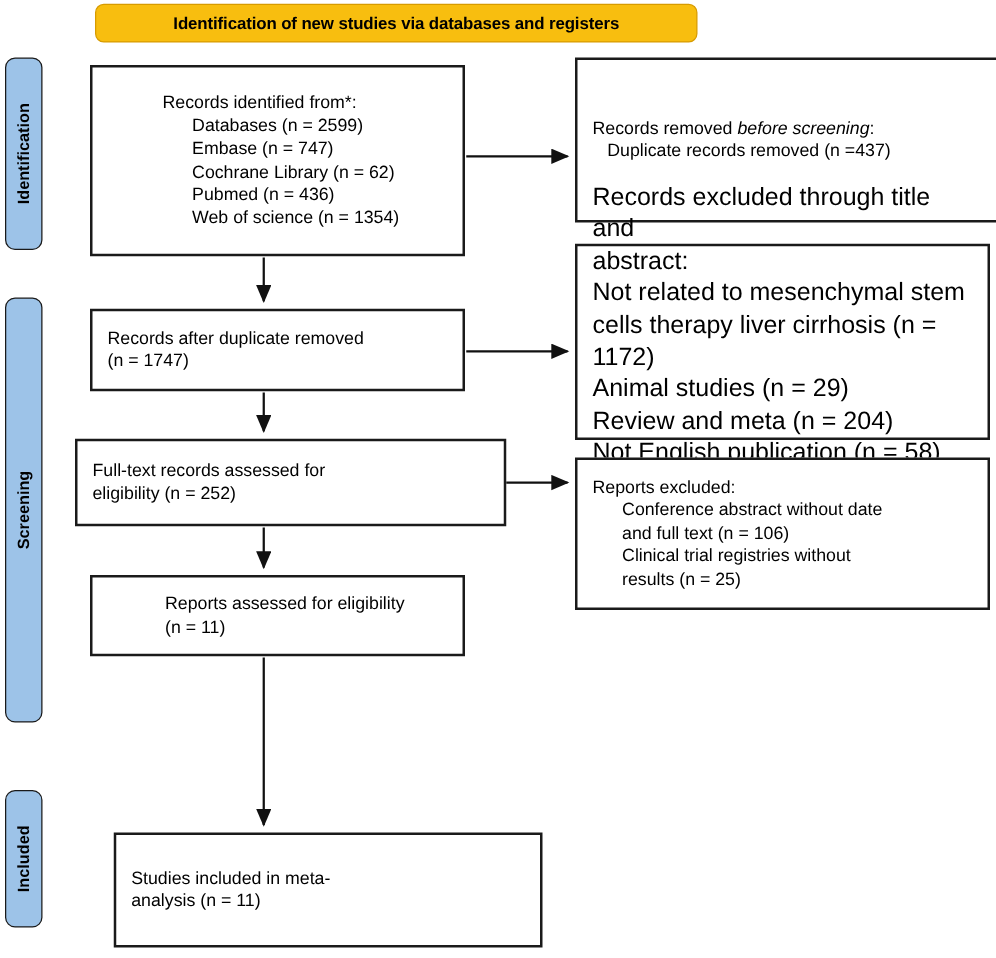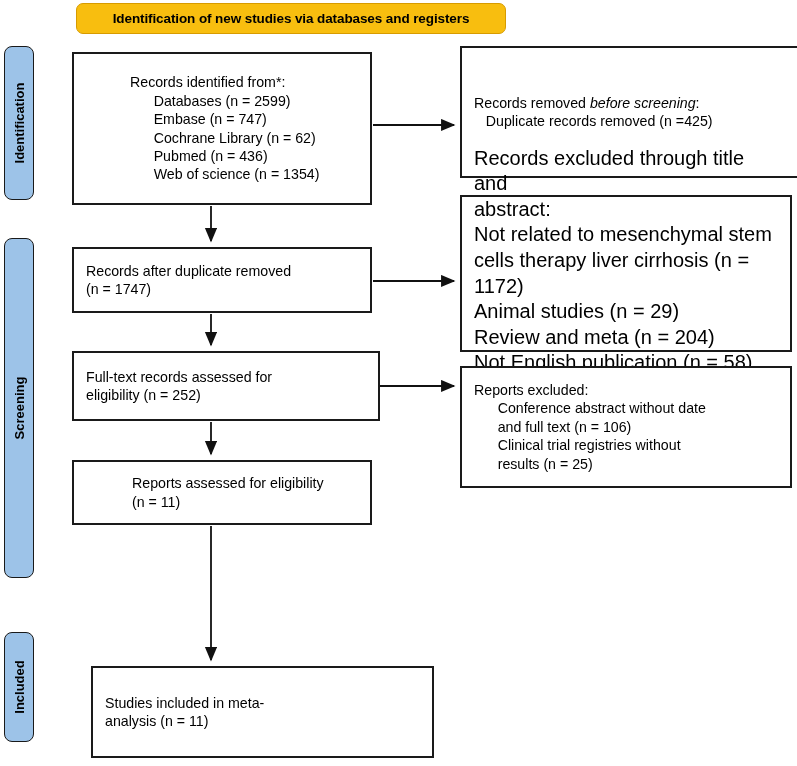--- a/index.html
+++ b/index.html
@@ -18,21 +18,21 @@
     height: 766px;
     background: #ffffff;
     overflow: hidden;
   }
 
   
   .banner {
     position: absolute;
     left: 76px;
     top: 3px;
-    width: 430px;
+    width: 482px;
     height: 31px;
     background: #F8BE0F;
     border: 1px solid #D79B00;
     border-radius: 7px;
     box-sizing: border-box;
     display: flex;
     align-items: center;
     justify-content: center;
     color: #000000;
     font-weight: bold;
@@ -84,21 +84,21 @@
     width: 100%;
   }
   .box .box-text.indented {
     white-space: pre-wrap;
   }
   .italic-phrase { font-style: italic; }
 
   
   #box-records-identified   { left: 72px; top: 52px;  width: 300px; height: 153px; padding-left: 44px; }
   #box-after-duplicates     { left: 72px; top: 247px; width: 300px; height: 66px;  }
-  #box-fulltext-assessed    { left: 72px; top: 351px; width: 308px; height: 70px;  }
+  #box-fulltext-assessed    { left: 60px; top: 351px; width: 345px; height: 70px;  }
   #box-reports-assessed     { left: 72px; top: 460px; width: 300px; height: 65px; padding-left: 46px;  }
   #box-studies-included     { left: 91px; top: 666px; width: 343px; height: 92px;  }
 
   
   #box-removed-before       { left: 460px; top: 46px;  width: 380px; height: 132px; justify-content: flex-end; }
   #box-excluded-title-abs   { left: 460px; top: 195px; width: 332px; height: 157px; }
   #box-reports-excluded     { left: 460px; top: 366px; width: 332px; height: 122px; }
 
   #box-removed-before .box-text,
   #box-reports-excluded .box-text { font-size: 14.2px; }
@@ -179,21 +179,21 @@
     <div class="box-text">Reports assessed for eligibility
 (n = 11)</div>
   </div>
 
   <div class="box" id="box-studies-included">
     <div class="box-text">Studies included in meta-
 analysis (n = 11)</div>
   </div>
 
   <div class="box" id="box-removed-before">
-    <div class="box-text indented"><span>Records removed </span><span class="italic-phrase">before screening</span><span>:</span><br><span>   Duplicate records removed (n =425)</span></div>
+    <div class="box-text indented"><span>Records removed </span><span class="italic-phrase">before screening</span><span>:</span><br><span>   Duplicate records removed (n =437)</span></div>
   </div>
 
   <div class="box" id="box-excluded-title-abs">
     <div class="box-text">Records excluded through title and
 abstract:
 Not related to mesenchymal stem
 cells therapy liver cirrhosis (n = 1172)
 Animal studies (n = 29)
 Review and meta (n = 204)
 Not English publication (n = 58)

